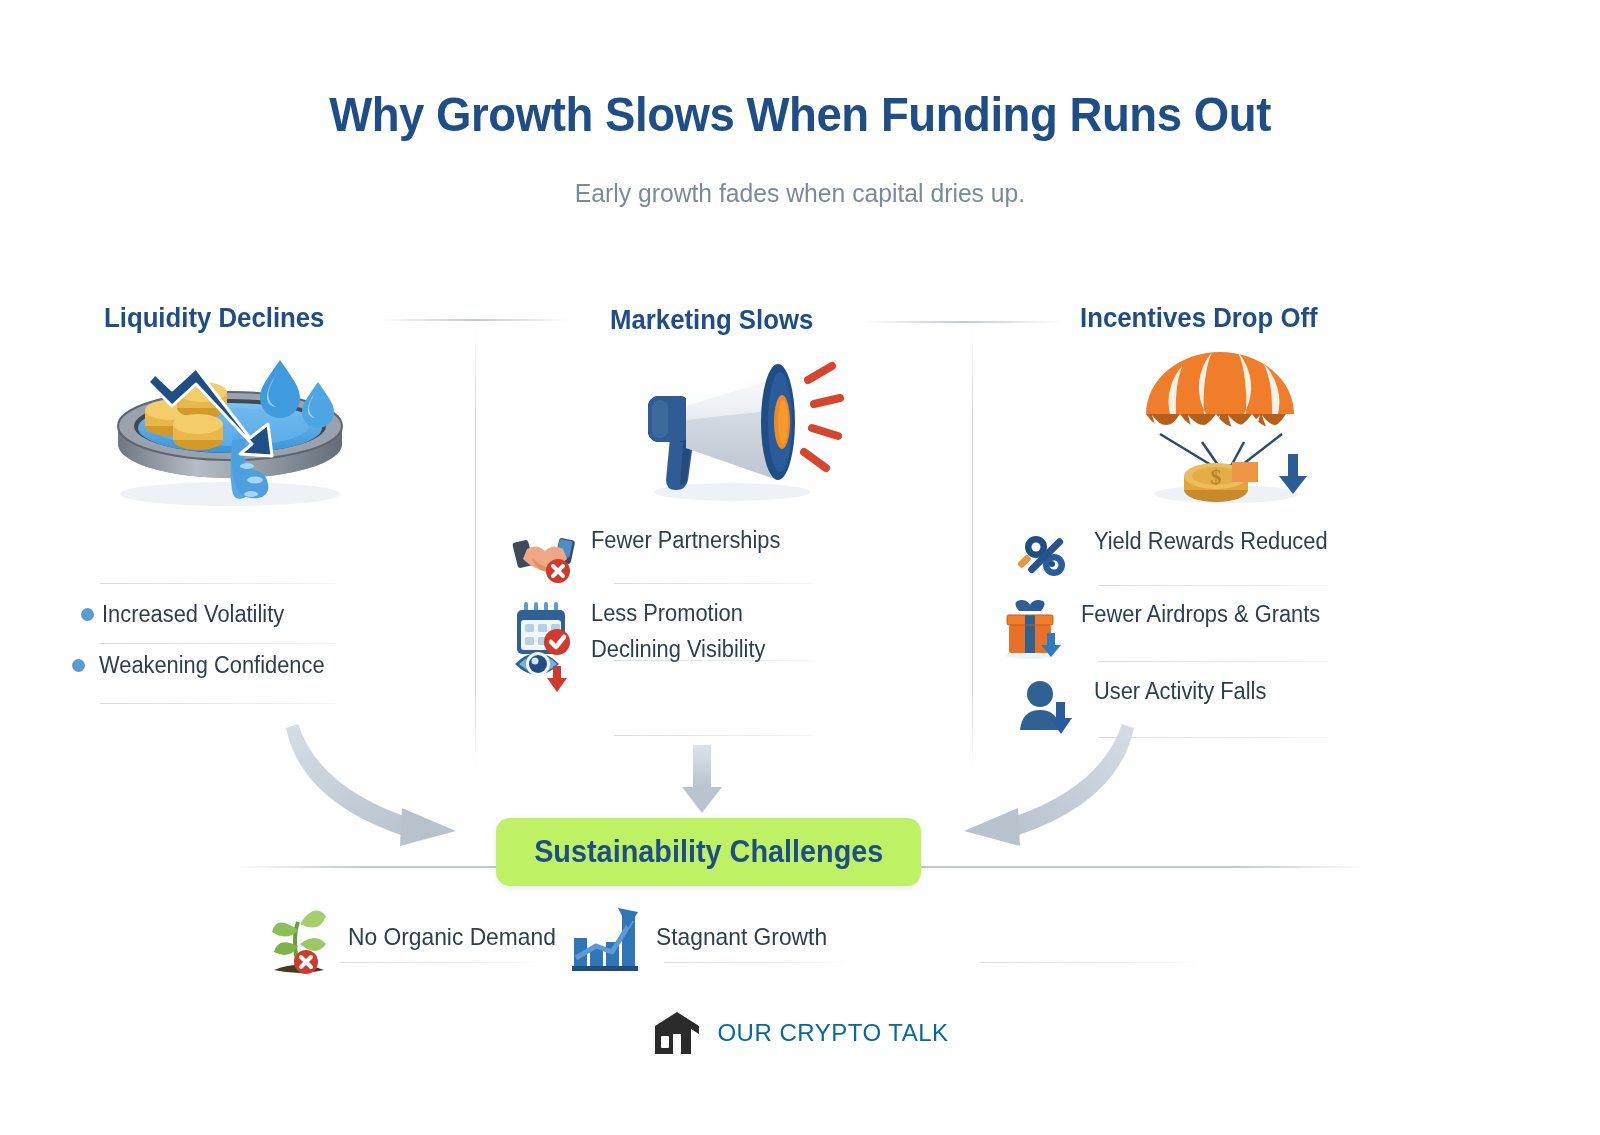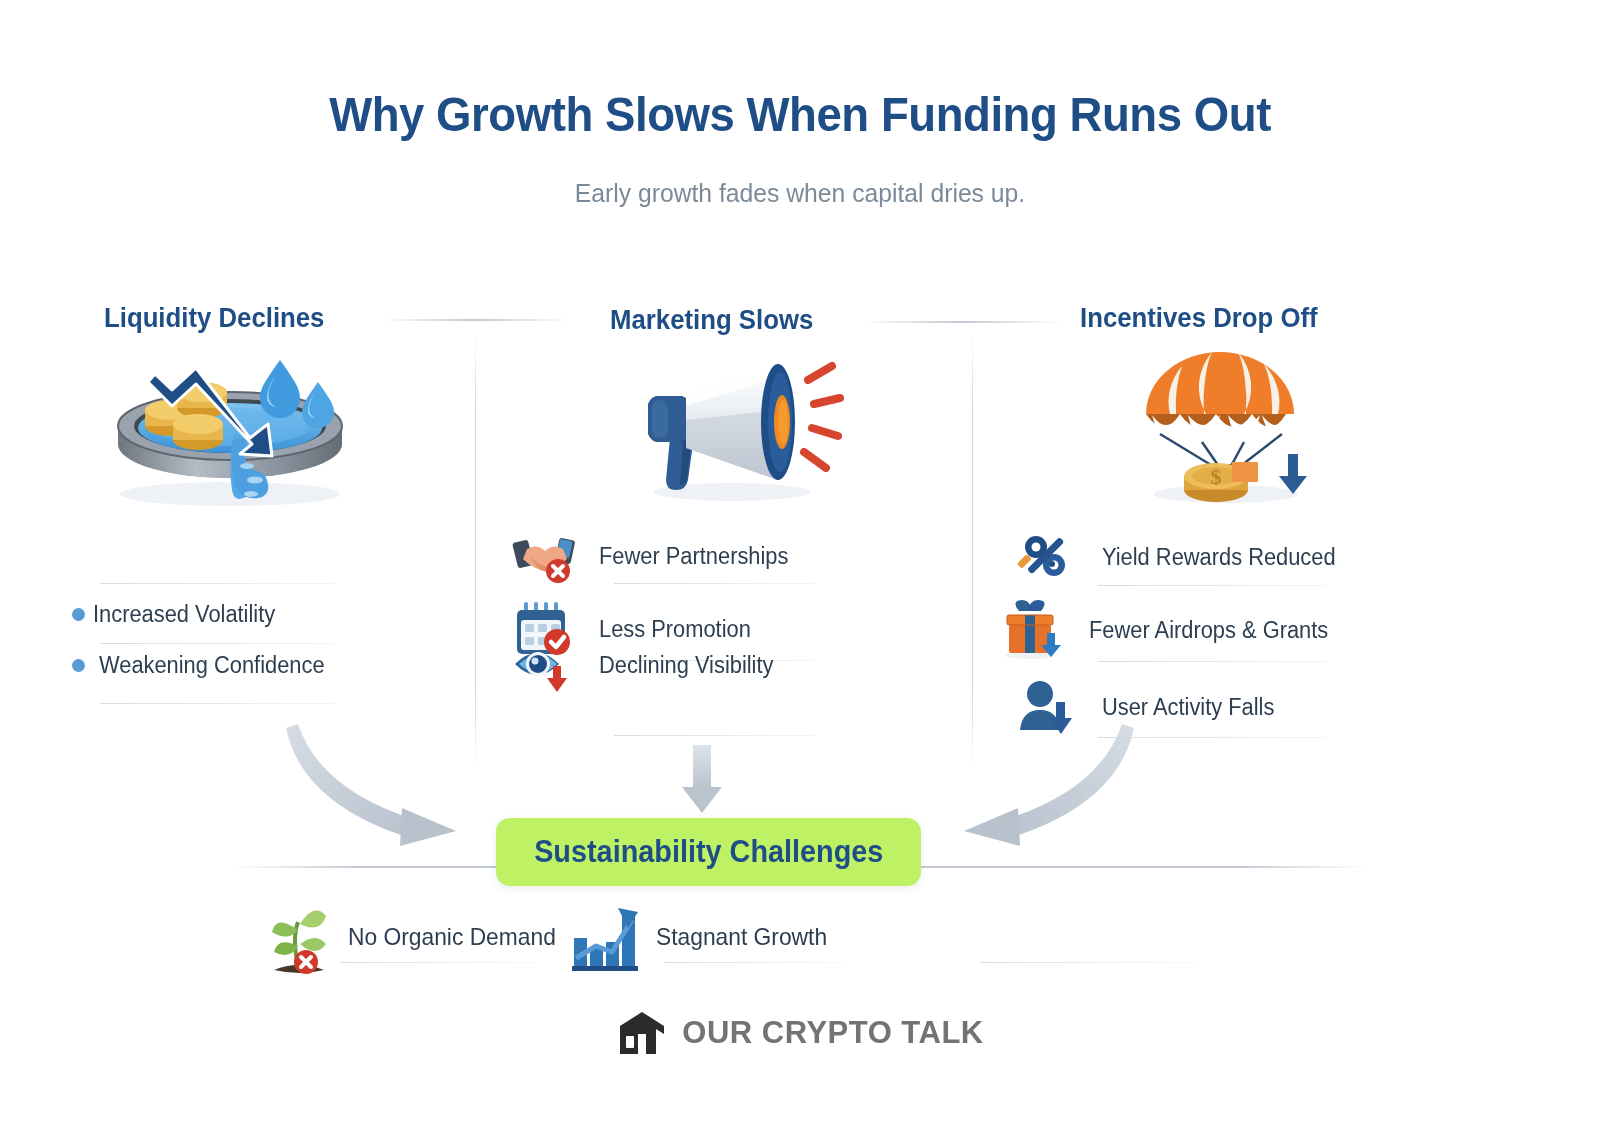--- a/index.html
+++ b/index.html
@@ -52,21 +52,21 @@
   
   .bul-row { position: absolute; display: flex; align-items: center; gap: 14px; }
   .bul-dot { width: 13px; height: 13px; border-radius: 50%; background: #5b9bd5; flex: none; }
   .bul-txt { font-size: 23px; color: #2c3e50; white-space: nowrap; transform: scaleX(0.95); transform-origin: left center; }
   .row-rule {
     position: absolute; height: 1px;
     background: linear-gradient(to right, rgba(210,216,224,0.9), rgba(210,216,224,0.25));
   }
 
   
-  .ico-row { position: absolute; display: flex; align-items: center; gap: 24px; }
+  .ico-row { position: absolute; display: flex; gap: 16px; }
   .ico-box { width: 62px; height: 58px; flex: none; position: relative; }
   .ico-txt { font-size: 23px; color: #2c3e50; white-space: nowrap; transform: scaleX(0.95); transform-origin: left center; }
 
   
   .center-box {
     position: absolute; left: 496px; top: 818px; width: 425px; height: 68px;
     background: #bef264; border-radius: 14px;
     box-shadow: 0 2px 7px rgba(120,130,145,0.16);
     display: flex; align-items: center; justify-content: center;
   }
@@ -74,21 +74,21 @@
 
   
   .bot-item { position: absolute; display: flex; align-items: center; gap: 10px; }
   .bot-ico { width: 76px; height: 74px; flex: none; position: relative; }
   .bot-txt { font-size: 24px; color: #2c3e50; white-space: nowrap; transform: scaleX(0.95); transform-origin: left center; }
   .bot-rule { position: absolute; height: 1px; background: linear-gradient(to right, rgba(210,216,224,0.85), rgba(210,216,224,0.15)); }
 
   
   .footer { position: absolute; left: 0; top: 1008px; width: 1600px; display: flex; align-items: center; justify-content: center; gap: 14px; }
   .logo-mark { width: 52px; height: 50px; flex: none; }
-  .logo-text { font-size: 31px; font-weight: bold; color: #737373; letter-spacing: 0.5px; }
+  .logo-text { font-size: 24px; font-weight: normal; color: #0369a1; letter-spacing: 0.5px; }
 
   svg { display: block; overflow: visible; }
 </style>
 </head>
 <body>
 
 <div id="stage">
 
   <div class="title">Why Growth Slows When Funding Runs Out</div>
   <div class="subtitle">Early growth fades when capital dries up.</div>
@@ -231,21 +231,21 @@
 
       <g fill="#2b5c94">
         <rect x="148" y="112" width="10" height="26"></rect>
         <path d="M139 134 L167 134 L153 152 Z"></path>
       </g>
     </svg>
   </div>
 
   <div class="row-rule" style="left:100px; top:583px; width:236px;"></div>
 
-  <div class="bul-row" style="left:72px; top:601px;gap:8px;">
+  <div class="bul-row" style="left:81px; top:601px;gap:8px;">
     <span class="bul-dot"></span>
     <span class="bul-txt">Increased Volatility</span>
   </div>
   <div class="row-rule" style="left:100px; top:643px; width:236px;"></div>
 
   <div class="bul-row" style="left:72px; top:652px;">
     <span class="bul-dot"></span>
     <span class="bul-txt">Weakening Confidence</span>
   </div>
   <div class="row-rule" style="left:100px; top:703px; width:236px;"></div>

